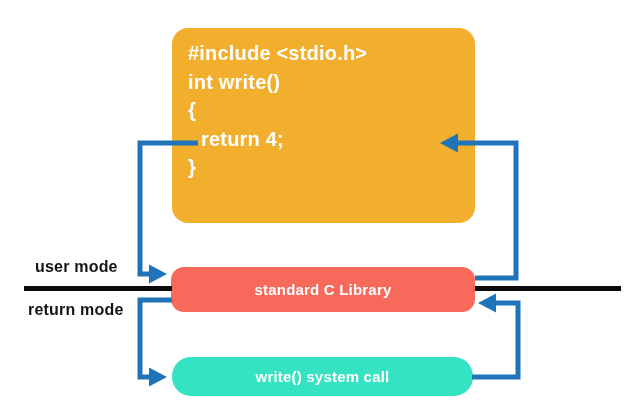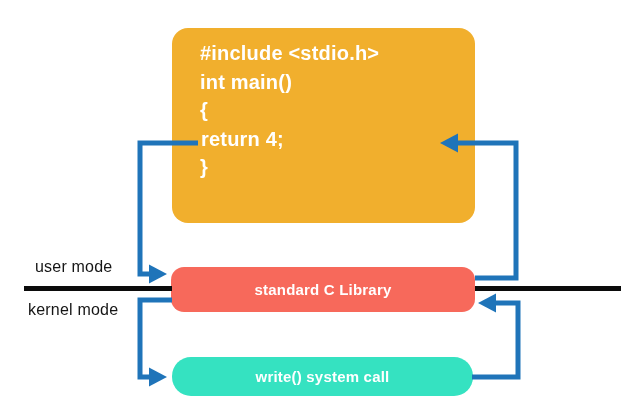--- a/index.html
+++ b/index.html
@@ -22,21 +22,20 @@
     border-radius: 16px;
     padding: 11px 0 0 16px;
   }
   .code-line {
     color: #ffffff;
     font-size: 20px;
     font-weight: 700;
     line-height: 28.5px;
     white-space: pre;
     letter-spacing: 0.2px;
-    margin-left: 12px;
   }
   .code-line.indent { margin-left: 13px; }
   .lib-box {
     left: 171px; top: 267px;
     width: 304px; height: 45px;
     border-radius: 13px;
   }
   .sys-box {
     left: 172px; top: 357px;
     width: 301px; height: 39px;
@@ -50,57 +49,57 @@
     color: #ffffff;
     font-size: 15px;
     font-weight: 700;
     letter-spacing: 0.2px;
   }
   .mode-label {
     position: absolute;
     z-index: 1;
     color: #151515;
     font-size: 16px;
-    font-weight: 400;
+    font-weight: 700;
     letter-spacing: 0.2px;
   }
   .mode-label.user   { left: 35px; top: 258px; }
   .mode-label.kernel { left: 28px; top: 301px; }
   svg.overlay {
     position: absolute;
     left: 0; top: 0;
     z-index: 2;
     pointer-events: none;
   }
 </style>
 </head>
 <body>
 
 <div class="stage">
 
   <div class="box code-box" style="background-color: rgb(241, 175, 45);">
     <div>
       <div class="code-line">#include &lt;stdio.h&gt;</div>
-      <div class="code-line">int main()</div>
+      <div class="code-line">int write()</div>
       <div class="code-line">{</div>
       <div class="code-line indent">return 4;</div>
       <div class="code-line">}</div>
     </div>
   </div>
 
   <div class="box lib-box" style="background-color: rgb(247, 105, 91);">
     <div class="center-label">standard C Library</div>
   </div>
 
   <div class="box sys-box" style="background-color: rgb(53, 226, 193);">
     <div class="center-label">write() system call</div>
   </div>
 
   <div class="mode-label user">user mode</div>
-  <div class="mode-label kernel">kernel mode</div>
+  <div class="mode-label kernel">return mode</div>
 
   <svg class="overlay" width="637" height="412" viewBox="0 0 637 412">
 
     <line x1="24" y1="288.5" x2="172" y2="288.5" stroke-width="5" stroke="#0B0B0B"></line>
     <line x1="475" y1="288.5" x2="621" y2="288.5" stroke-width="5" stroke="#0B0B0B"></line>
 
     <polyline points="198,143 140,143 140,274 150,274" fill="none" stroke-width="5" stroke-linejoin="miter" stroke="#1F74B9"></polyline>
     <polygon points="149,264.5 167,274 149,283.5" fill="#1F74B9"></polygon>
 
     <polyline points="456,143 516,143 516,278 475,278" fill="none" stroke-width="5" stroke-linejoin="miter" stroke="#1F74B9"></polyline>

